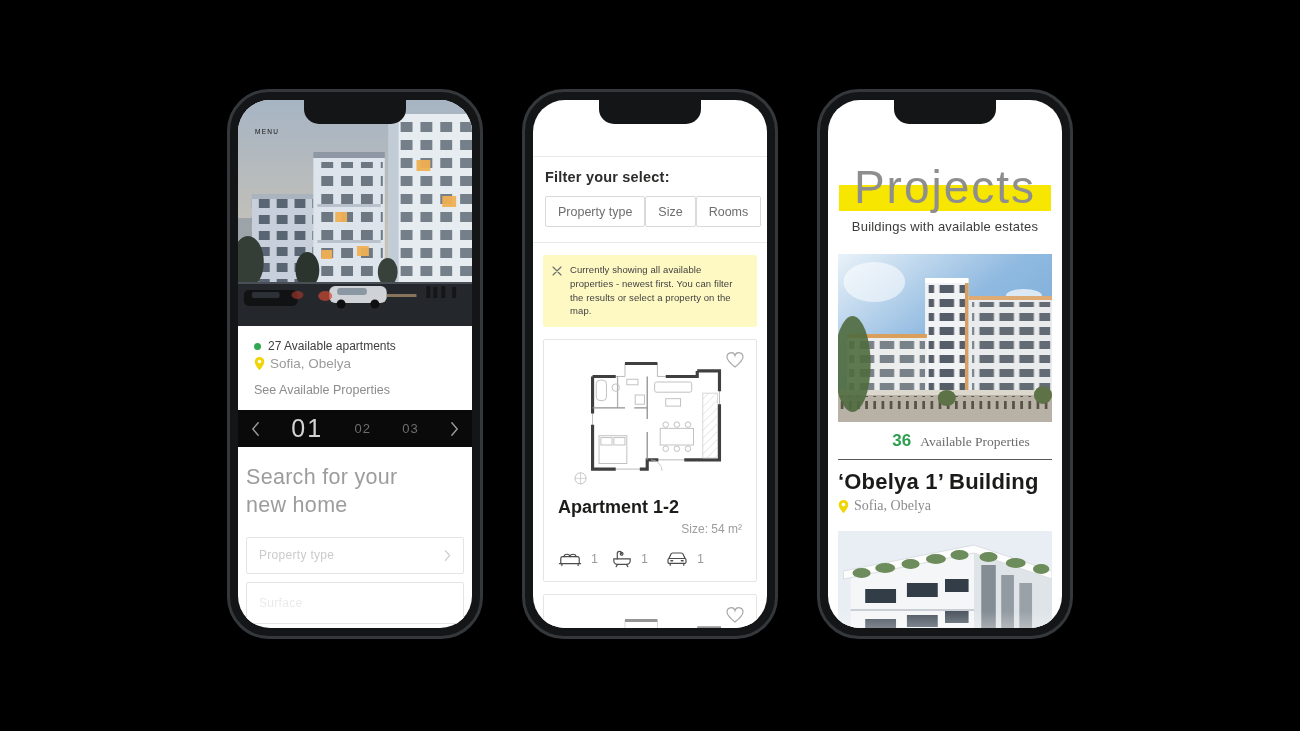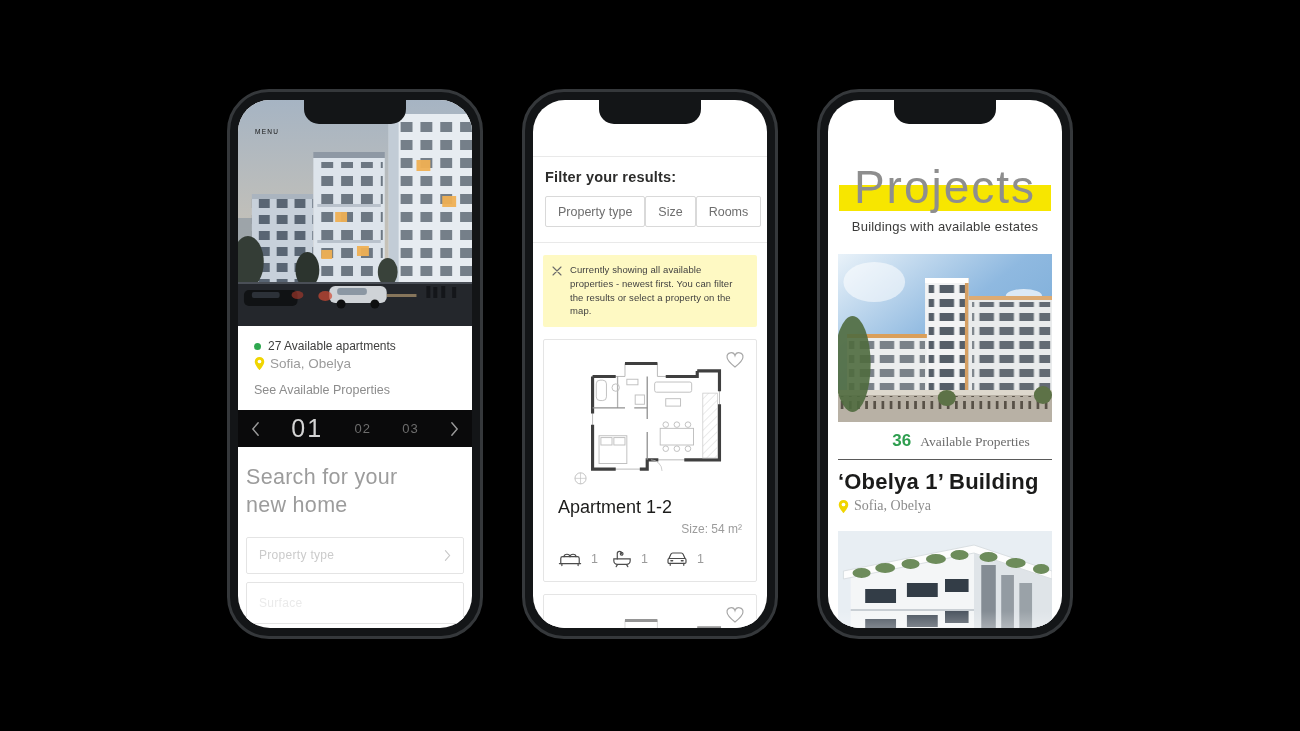--- a/index.html
+++ b/index.html
@@ -56,21 +56,21 @@
     display:flex; align-items:center; padding:0 12px; font-size:12.5px; color:#6e6e6e;
     cursor:pointer; white-space:nowrap; }
   .notice { margin:12px 10px 0; background:#fef9c3; border-radius:2px;
     padding:8px 12px 9px 9px; display:flex; gap:8px; }
   .notice p { font-size:9.5px; color:#3f3f3f; line-height:1.45; letter-spacing:.1px; }
   .card { margin:12px 10px 0; border:1px solid #e5e5e5; border-radius:2px;
     position:relative; padding:10px 14px 13px; background:#fff; }
   .heart-btn { position:absolute; top:10px; right:11px; z-index:5; cursor:pointer; }
   .plan-wrap { height:138px; display:flex; justify-content:center; }
   .plan-wrap svg { width:176px; height:140px; }
-  .card-title { font-size:18px; font-weight:400; color:#1c1c1b; margin-top:9px; }
+  .card-title { font-size:18px; font-weight:700; color:#1c1c1b; margin-top:9px; }
   .card-size { font-size:12px; color:#9c9c9c; margin-top:4px;text-align:right; }
   .feat-row { display:flex; align-items:center; margin-top:13px; width:88%; }
   .feat { display:flex; align-items:center; gap:9px; flex:1; }
   .feat .cnt { font-size:12.5px; color:#9b9b9b; }
   .card.cut { height:92px; overflow:hidden; padding-top:12px; }
   .card.cut .plan-wrap { opacity:.55; }
   .fade-bottom { position:absolute; left:0; right:0; bottom:0; height:46px; z-index:6;
     background:linear-gradient(to bottom, rgba(255,255,255,0), #fff 85%); }
 
   
@@ -304,21 +304,21 @@
       <div class="notch"></div>
       <div class="p2-header">
         <div class="menu">
           <span class="bar wide"></span>
           <span class="bar wide"></span>
           <span class="bar wide"></span>
         </div>
       </div>
 
       <div class="p2-filter">
-        <h3>Filter your results:</h3>
+        <h3>Filter your select:</h3>
         <div class="chip-row">
           <button class="chip">Property type</button>
           <button class="chip">Size</button>
           <button class="chip">Rooms</button>
         </div>
       </div>
 
       <div class="notice">
         <svg class="icon" width="10" height="10" style="margin-top:3px;flex:none">
             <use href="#sym-x"></use>

